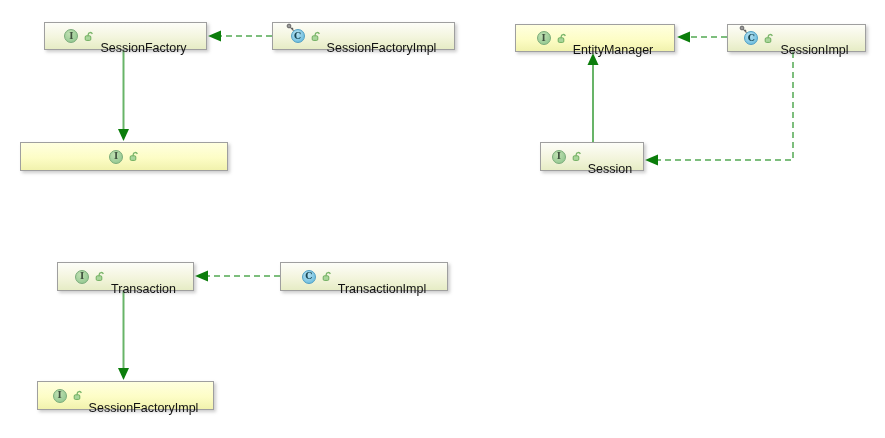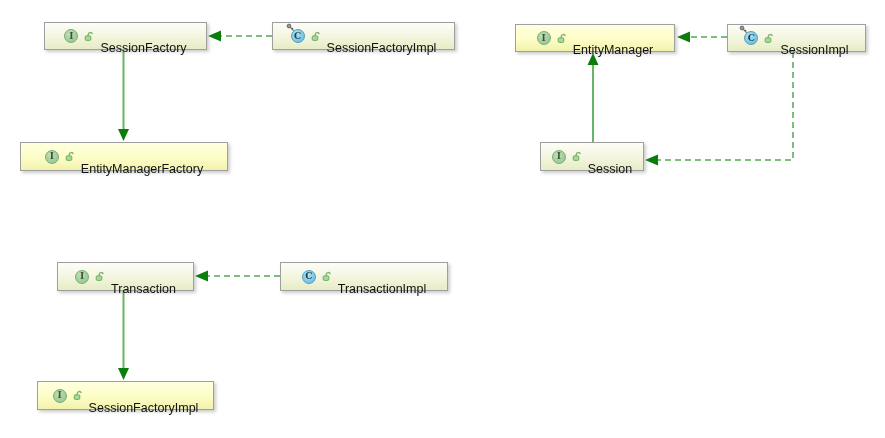--- a/index.html
+++ b/index.html
@@ -86,21 +86,20 @@
   </div>
 
   <div class="node yellow" style="left:20px;top:142px;width:208px;height:29px">
     <span class="ballwrap">
       <span class="ball iface">I</span>
     </span>
     <svg class="lock" width="11" height="11" viewBox="0 0 11 11">
       <path d="M5.2 4.8 V3.6 A2.1 2.1 0 0 1 9.3 3.0" fill="none" stroke="#7ab56a" stroke-width="1.3"></path>
       <rect x="2.2" y="4.8" width="5.6" height="4.6" rx="1.2" fill="#a9d69b" stroke="#6fae5f"></rect>
     </svg>
-    <span class="label">EntityManagerFactory</span>
   </div>
 
   <div class="node yellow" style="left:515px;top:24px;width:160px;height:28px">
     <span class="ballwrap">
       <span class="ball iface">I</span>
     </span>
     <svg class="lock" width="11" height="11" viewBox="0 0 11 11">
       <path d="M5.2 4.8 V3.6 A2.1 2.1 0 0 1 9.3 3.0" fill="none" stroke="#7ab56a" stroke-width="1.3"></path>
       <rect x="2.2" y="4.8" width="5.6" height="4.6" rx="1.2" fill="#a9d69b" stroke="#6fae5f"></rect>
     </svg>

